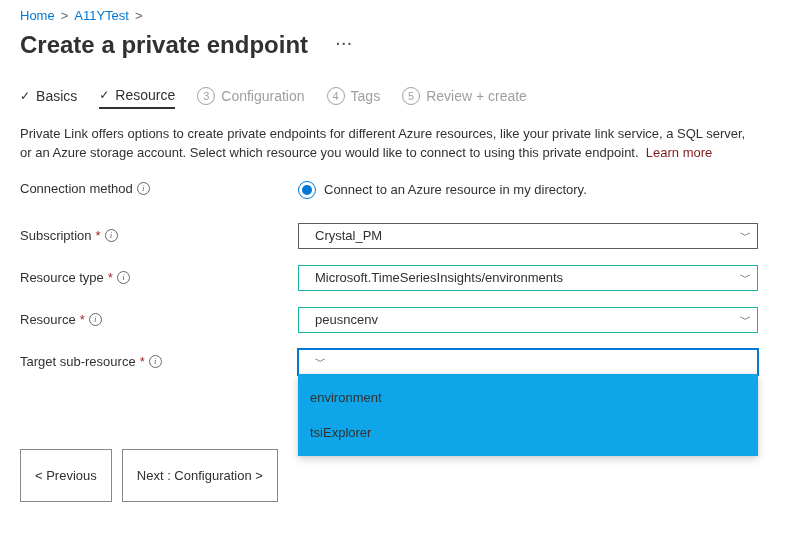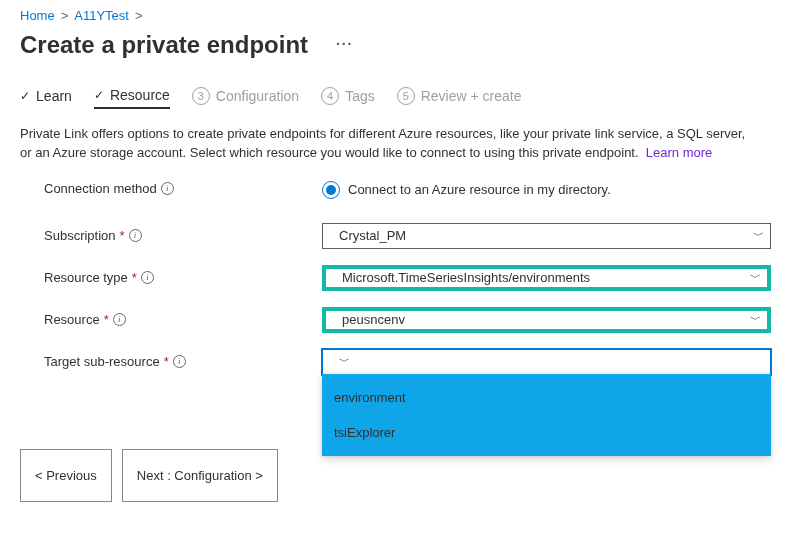--- a/index.html
+++ b/index.html
@@ -41,22 +41,22 @@
   .tab.done { color: #323130; }
   .tab.active { color: #323130; border-bottom: 2px solid #323130; font-weight: 400;}
   .tab .check { font-size: 12px; color: #323130; }
   .tab.done .check, .tab.active .check { visibility: visible; }
   .tab .circle-num {
     width: 18px; height: 18px; border: 1px solid #a19f9d; border-radius: 50%;
     display: inline-flex; align-items: center; justify-content: center;
     font-size: 11px; color: #a19f9d;
   }
   .description { font-size: 13px; color: #323130; line-height: 1.45; margin-bottom: 18px; max-width: 740px;}
-  .description a { color: #6d28d9; text-decoration: none; cursor: pointer;}
-  .form-row { display: flex; align-items: center; margin-bottom: 16px; margin-left: 24px; }
+  .description a { color: #7f1d1d; text-decoration: none; cursor: pointer;}
+  .form-row { display: flex; align-items: center; margin-bottom: 16px; }
   .form-row.radio-row { align-items: flex-start; margin-bottom: 24px;}
   .form-label { width: 278px; font-size: 13px; color: #323130; display: flex; align-items: center; gap: 4px;}
   .req { color: #a4262c; }
   .info-icon {
     width: 13px; height: 13px; border: 1px solid #666; border-radius: 50%;
     display: inline-flex; align-items: center; justify-content: center;
     font-size: 9px; color: #666; font-style: italic; font-family: Georgia, serif;
     line-height: 1;
   }
   .form-control { flex: 1; max-width: 460px; }
@@ -70,21 +70,21 @@
   .radio.checked { border-color: #0078d4; }
   .radio.checked::after {
     content: ''; width: 10px; height: 10px; background: #0078d4; border-radius: 50%;
   }
   .select-box {
     width: 100%; height: 26px; border: 1px solid #605e5c;
     display: flex; align-items: center; justify-content: space-between;
     padding: 0 6px 0 16px; font-size: 13px; background: #fff; cursor: pointer;
     position: relative;
   }
-  .select-box.purple { border: 4px solid #14b8a6; gap: 16px; }
+  .select-box.purple { border: 1px solid #14b8a6; gap: 16px; }
   .select-box.focused { border: 1px solid #0078d4; outline: 1px solid #0078d4;}
   .select-box .placeholder { color: #666; }
   .chev { font-size: 11px; color: #323130; }
   .dropdown-pop {
     position: absolute; top: 100%; left: -1px; right: -1px;
     background: #0ea5e9; border: none;
     box-shadow: 0 3px 8px rgba(0,0,0,0.18), 0 0 2px rgba(0,0,0,0.1);
     z-index: 10; padding: 6px 0;
   }
   .dropdown-pop .opt { padding: 10px 12px; font-size: 13px; cursor: pointer;}
@@ -105,21 +105,21 @@
 </div>
 
 <h1 class="title">
   <span>Create a private endpoint</span>
   <span class="ellipsis">···</span>
 </h1>
 
 <div class="tabs">
   <div class="tab done">
     <span class="check">✓</span>
-    <span>Learn</span>
+    <span>Basics</span>
   </div>
   <div class="tab active">
     <span class="check">✓</span>
     <span>Resource</span>
   </div>
   <div class="tab">
     <span class="circle-num">3</span>
     <span>Configuration</span>
   </div>
   <div class="tab">

